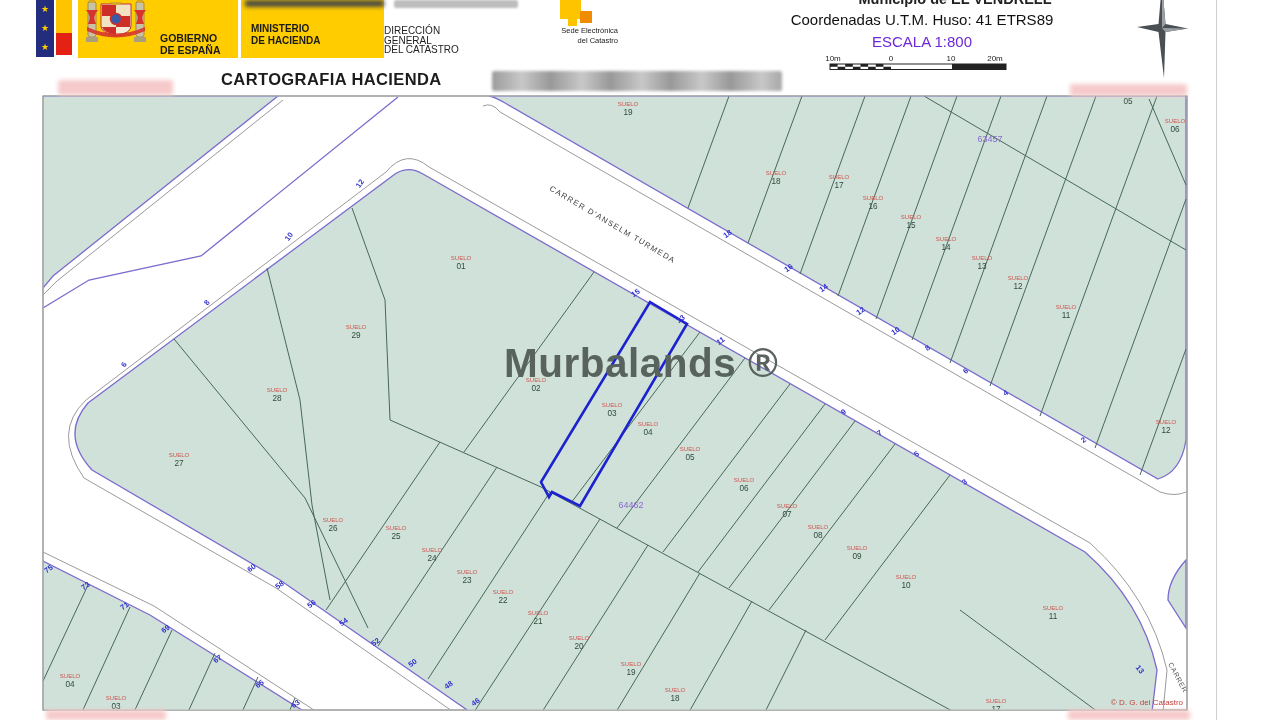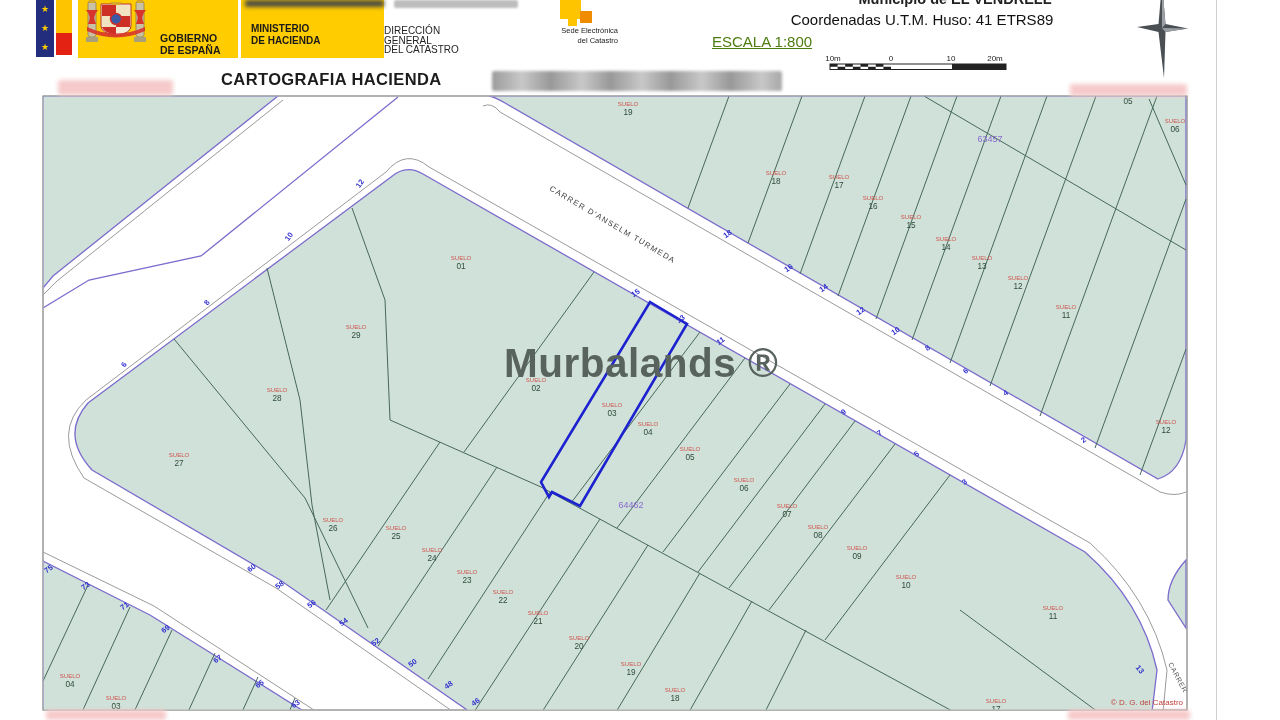--- a/index.html
+++ b/index.html
@@ -478,21 +478,21 @@
 <div class="abs" style="left:560px;top:0;width:21px;height:19px;background:#ffc400;"></div>
 <div class="abs" style="left:580px;top:11px;width:12px;height:12px;background:#f08c00;"></div>
 <div class="abs" style="left:568px;top:19px;width:9px;height:7px;background:#ffc400;"></div>
 
 <div class="abs" style="left:528px;top:26px;width:90px;color:#222;font-size:7.5px;line-height:9.5px;text-align:right;">Sede Electrónica<br>del Catastro</div>
 
 <div class="abs" style="left:790px;top:-9px;width:330px;text-align:center;font-weight:bold;font-size:14.5px;color:#222;filter:blur(0.4px);">Municipio de EL VENDRELL</div>
 
 <div class="abs" style="left:712px;top:11px;width:420px;text-align:center;font-size:15px;color:#111;">Coordenadas U.T.M. Huso: 41 ETRS89</div>
 
-<div class="abs" style="left:712px;top:33px;width:420px;text-align:left;font-size:15px;color:#4d7c0f;text-decoration:underline;">ESCALA 1:800</div>
+<div class="abs" style="left:712px;top:33px;width:420px;text-align:center;font-size:15px;color:#6d28d9;">ESCALA 1:800</div>
 
 <div class="abs" style="left:221px;top:70px;width:300px;font-weight:bold;font-size:16.5px;letter-spacing:0.4px;color:#1c1c1c;">CARTOGRAFIA HACIENDA</div>
 
 <div class="abs" style="left:492px;top:71px;width:290px;height:20px;background:repeating-linear-gradient(90deg,#9b9b9b 0,#c8c8c8 30px,#969696 60px);filter:blur(1.5px);border-radius:2px;"></div>
 
 <div class="pink" style="left:58px;top:80px;width:115px;height:15px;"></div>
 
 <div class="pink" style="left:1070px;top:84px;width:117px;height:12px;"></div>
 
 <div class="pink" style="left:46px;top:710px;width:120px;height:10px;"></div>

